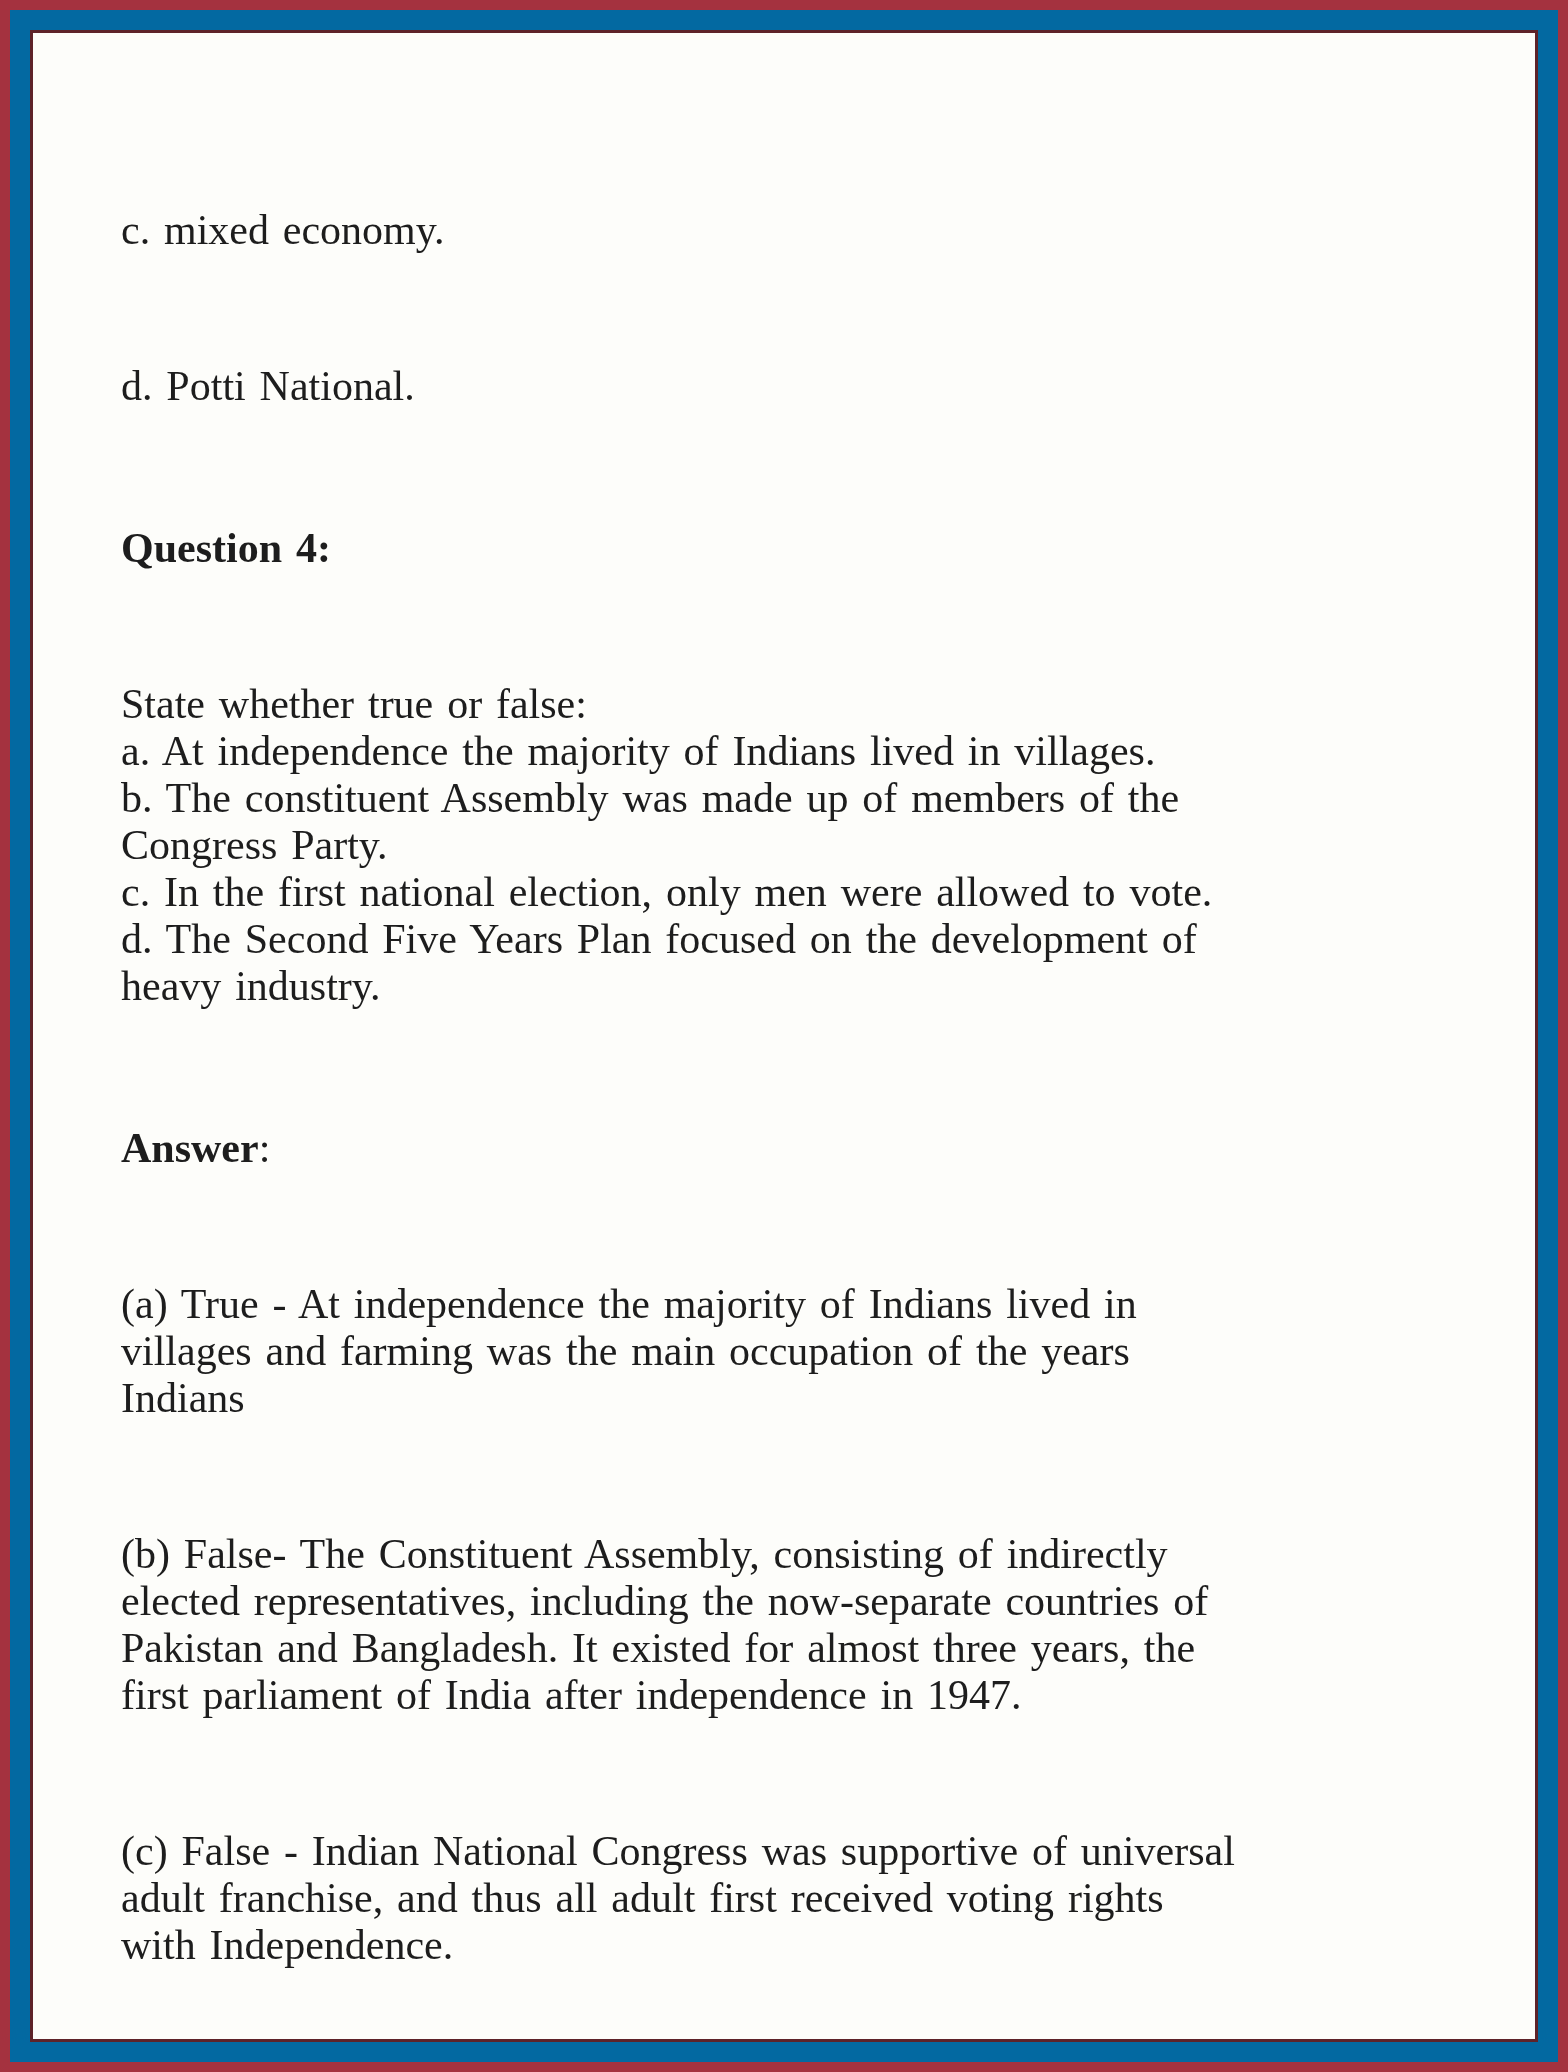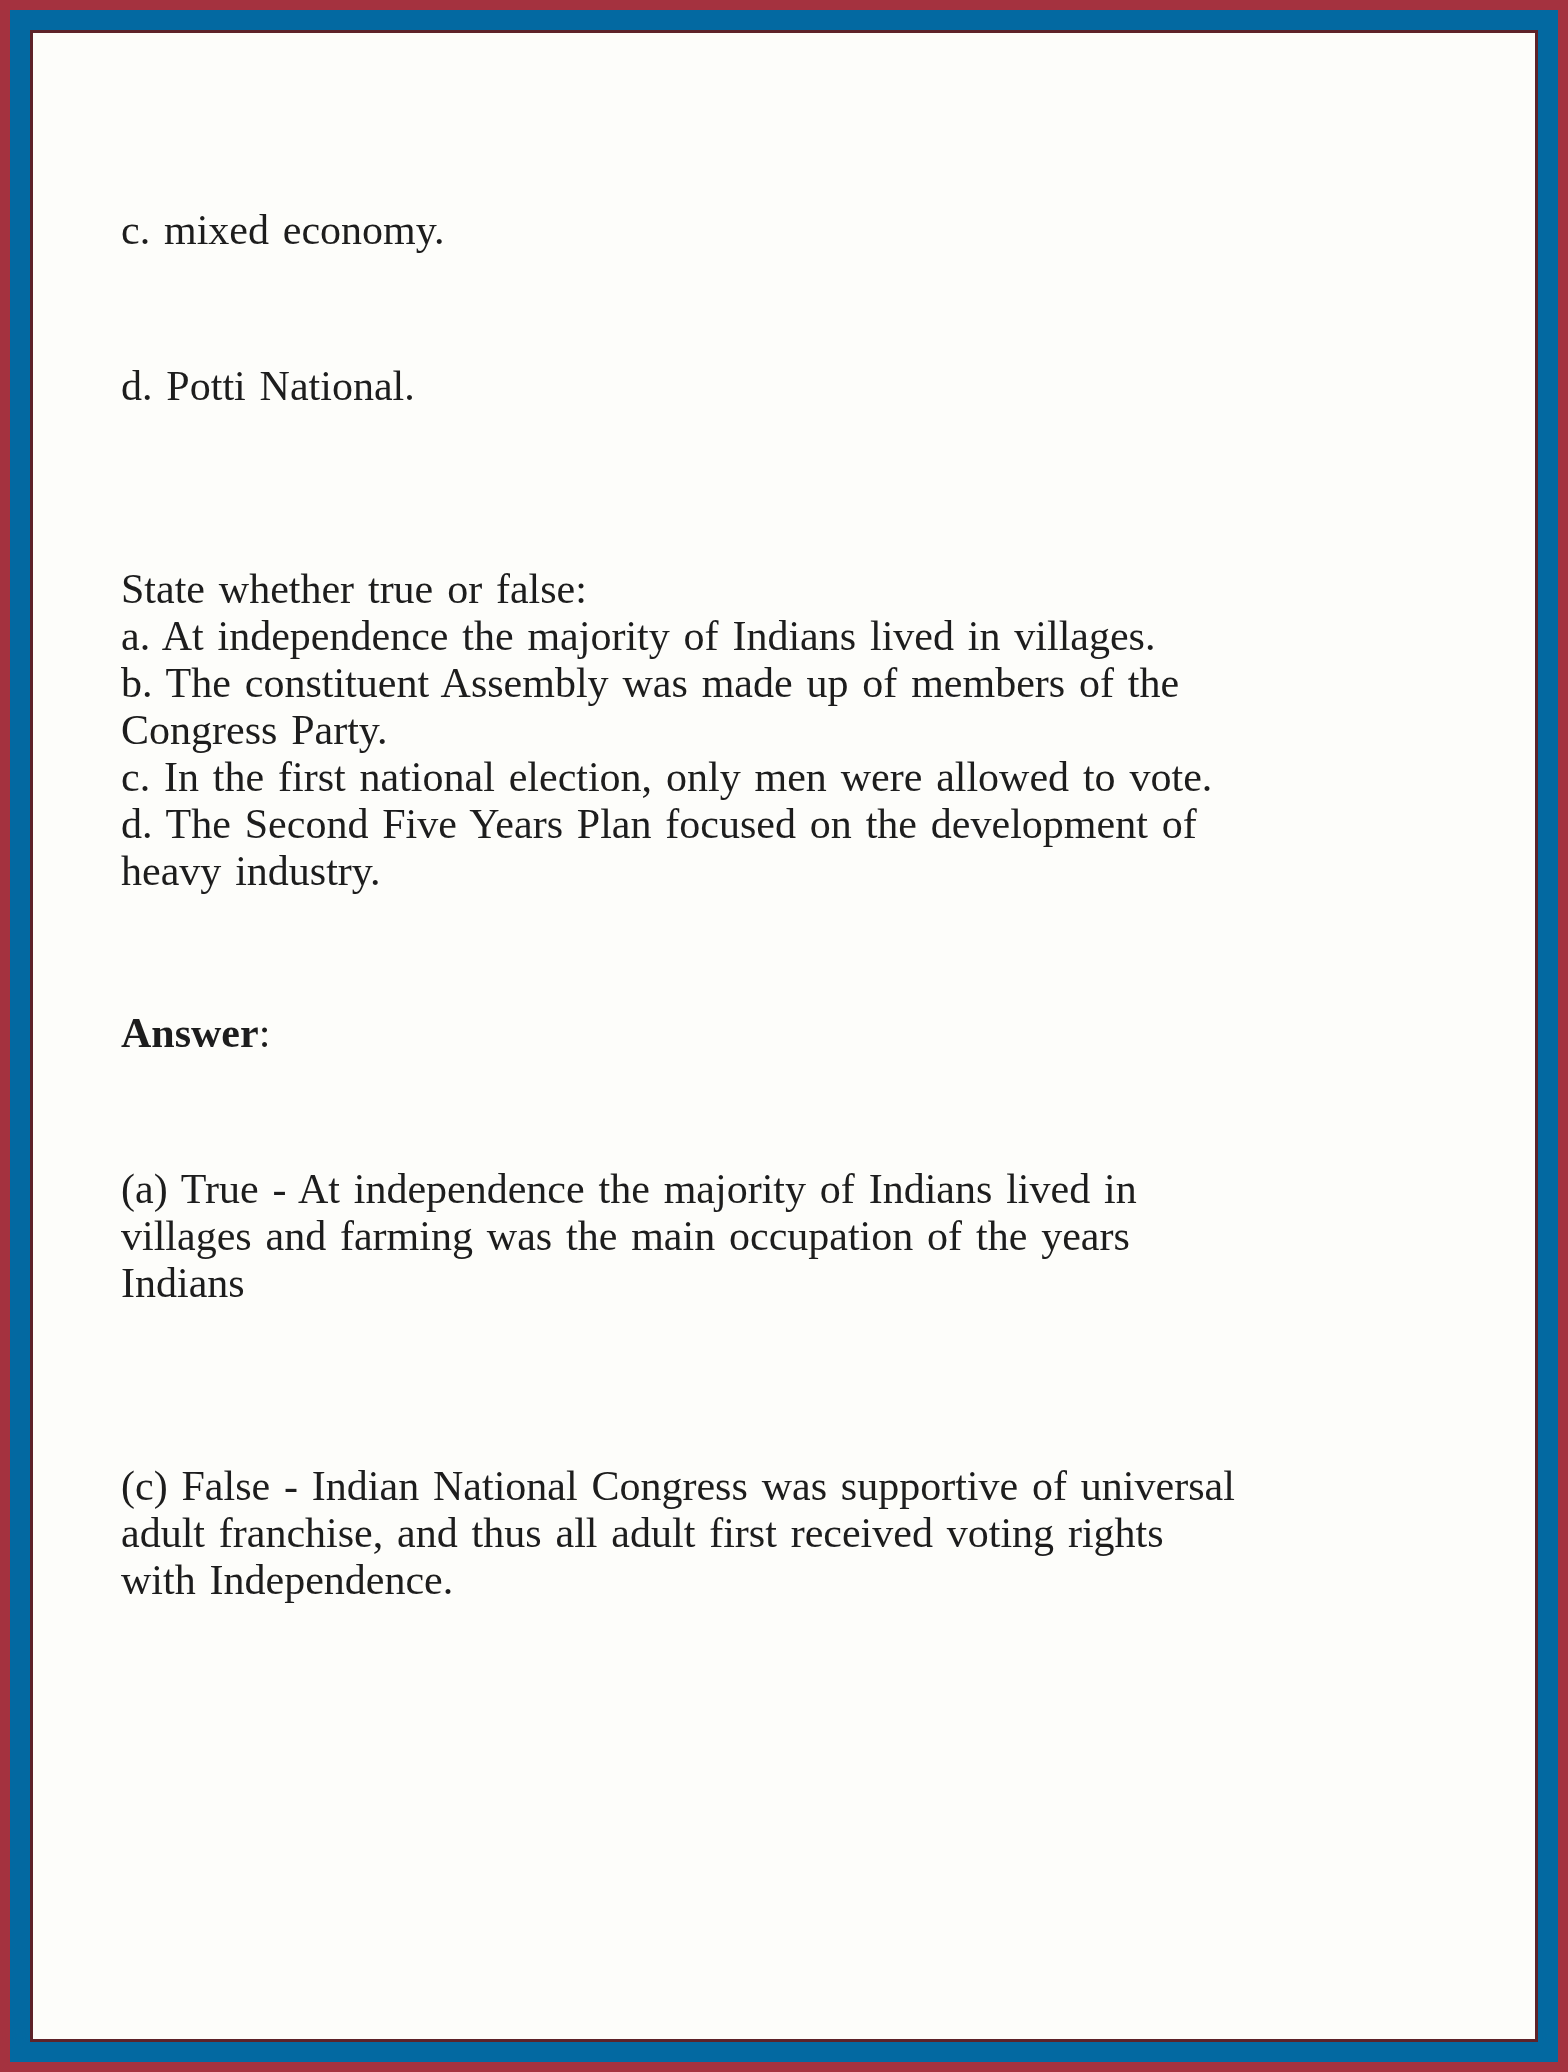--- a/index.html
+++ b/index.html
@@ -57,35 +57,40 @@
 
 <div class="page-outer">
   <div class="page-gap">
     <div class="page-inner">
       <div class="doc-content">
 
         <p>c. mixed economy.</p>
 
         <p>d. Potti National.</p>
 
+        <p class="heading">Question 4:</p>
 
         <p>State whether true or false:
 a. At independence the majority of Indians lived in villages.
 b. The constituent Assembly was made up of members of the
 Congress Party.
 c. In the first national election, only men were allowed to vote.
 d. The Second Five Years Plan focused on the development of
 heavy industry.</p>
 
         <p class="heading"><span>Answer</span><span class="colon">:</span></p>
 
         <p>(a) True - At independence the majority of Indians lived in
 villages and farming was the main occupation of the years
 Indians</p>
 
+        <p>(b) False- The Constituent Assembly, consisting of indirectly
+elected representatives, including the now-separate countries of
+Pakistan and Bangladesh. It existed for almost three years, the
+first parliament of India after independence in 1947.</p>
 
         <p>(c) False - Indian National Congress was supportive of universal
 adult franchise, and thus all adult first received voting rights
 with Independence.</p>
 
         
 
       </div>
     </div>
   </div>

